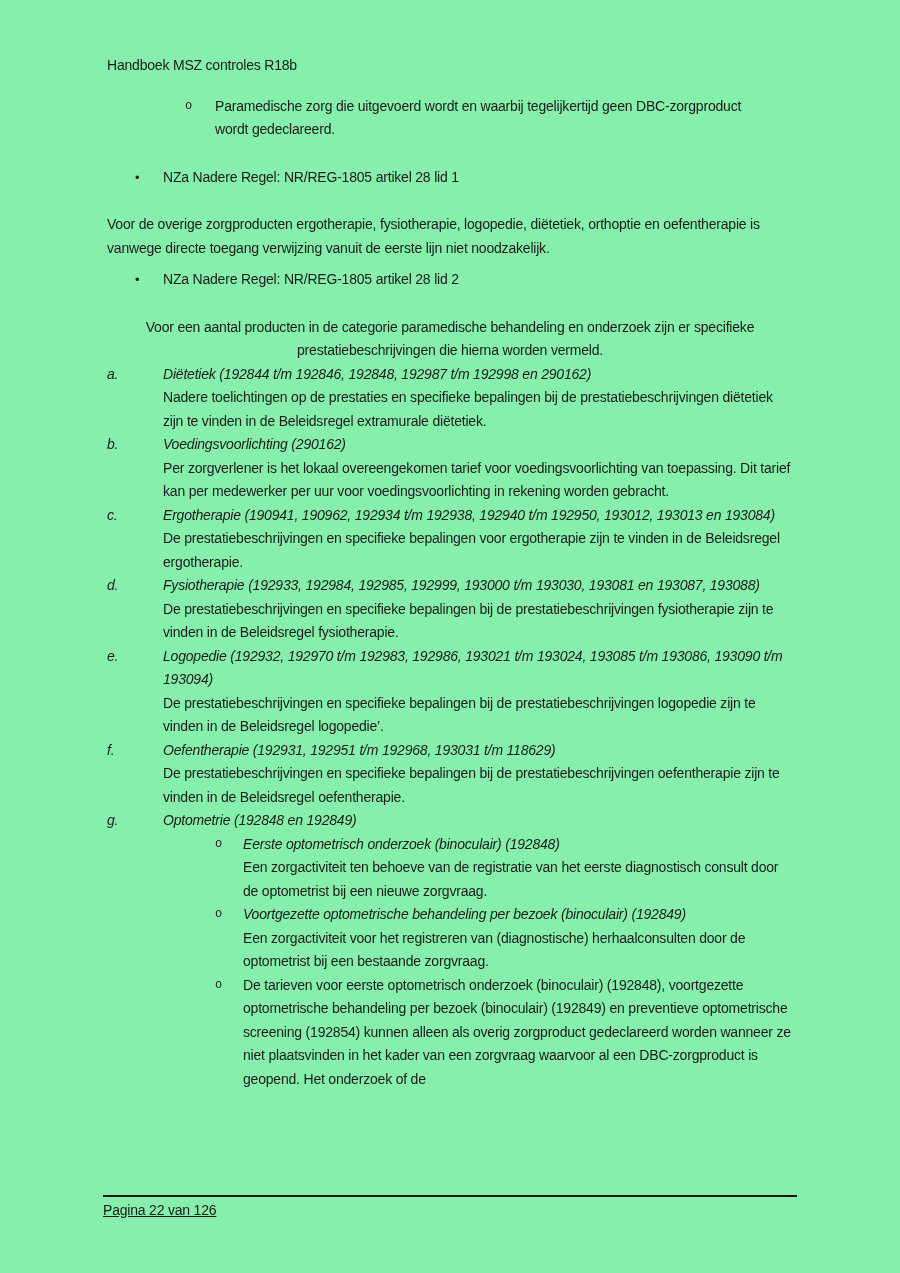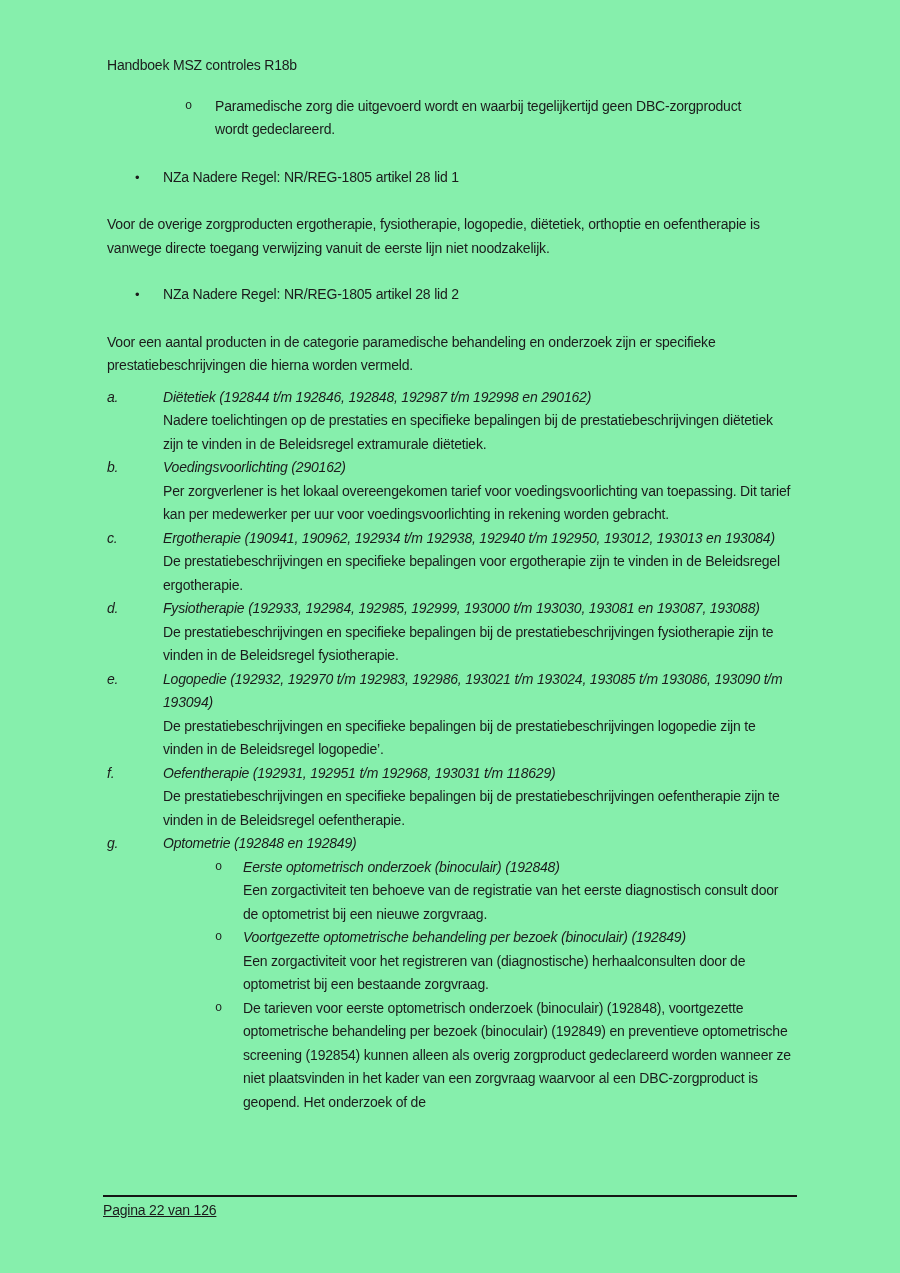--- a/index.html
+++ b/index.html
@@ -53,22 +53,22 @@
     grid-template-columns: 28px 1fr;
     align-items: start;
     padding-left: 28px;
     margin-bottom: 24px;
   }
   .bullet-marker {
     font-size: 13px;
     line-height: 23.5px;
   }
 
-  .para { margin-bottom: 23px; }
-  .para-last { margin-bottom: 8px; }
+  .para { margin-bottom: 8px; }
+  .para-last { margin-bottom: 0; text-align: center; }
 
   
   .list-item {
     display: grid;
     grid-template-columns: 56px 1fr;
     align-items: start;
   }
   .list-letter { font-style: italic; }
   .list-heading { font-style: italic; }
 

